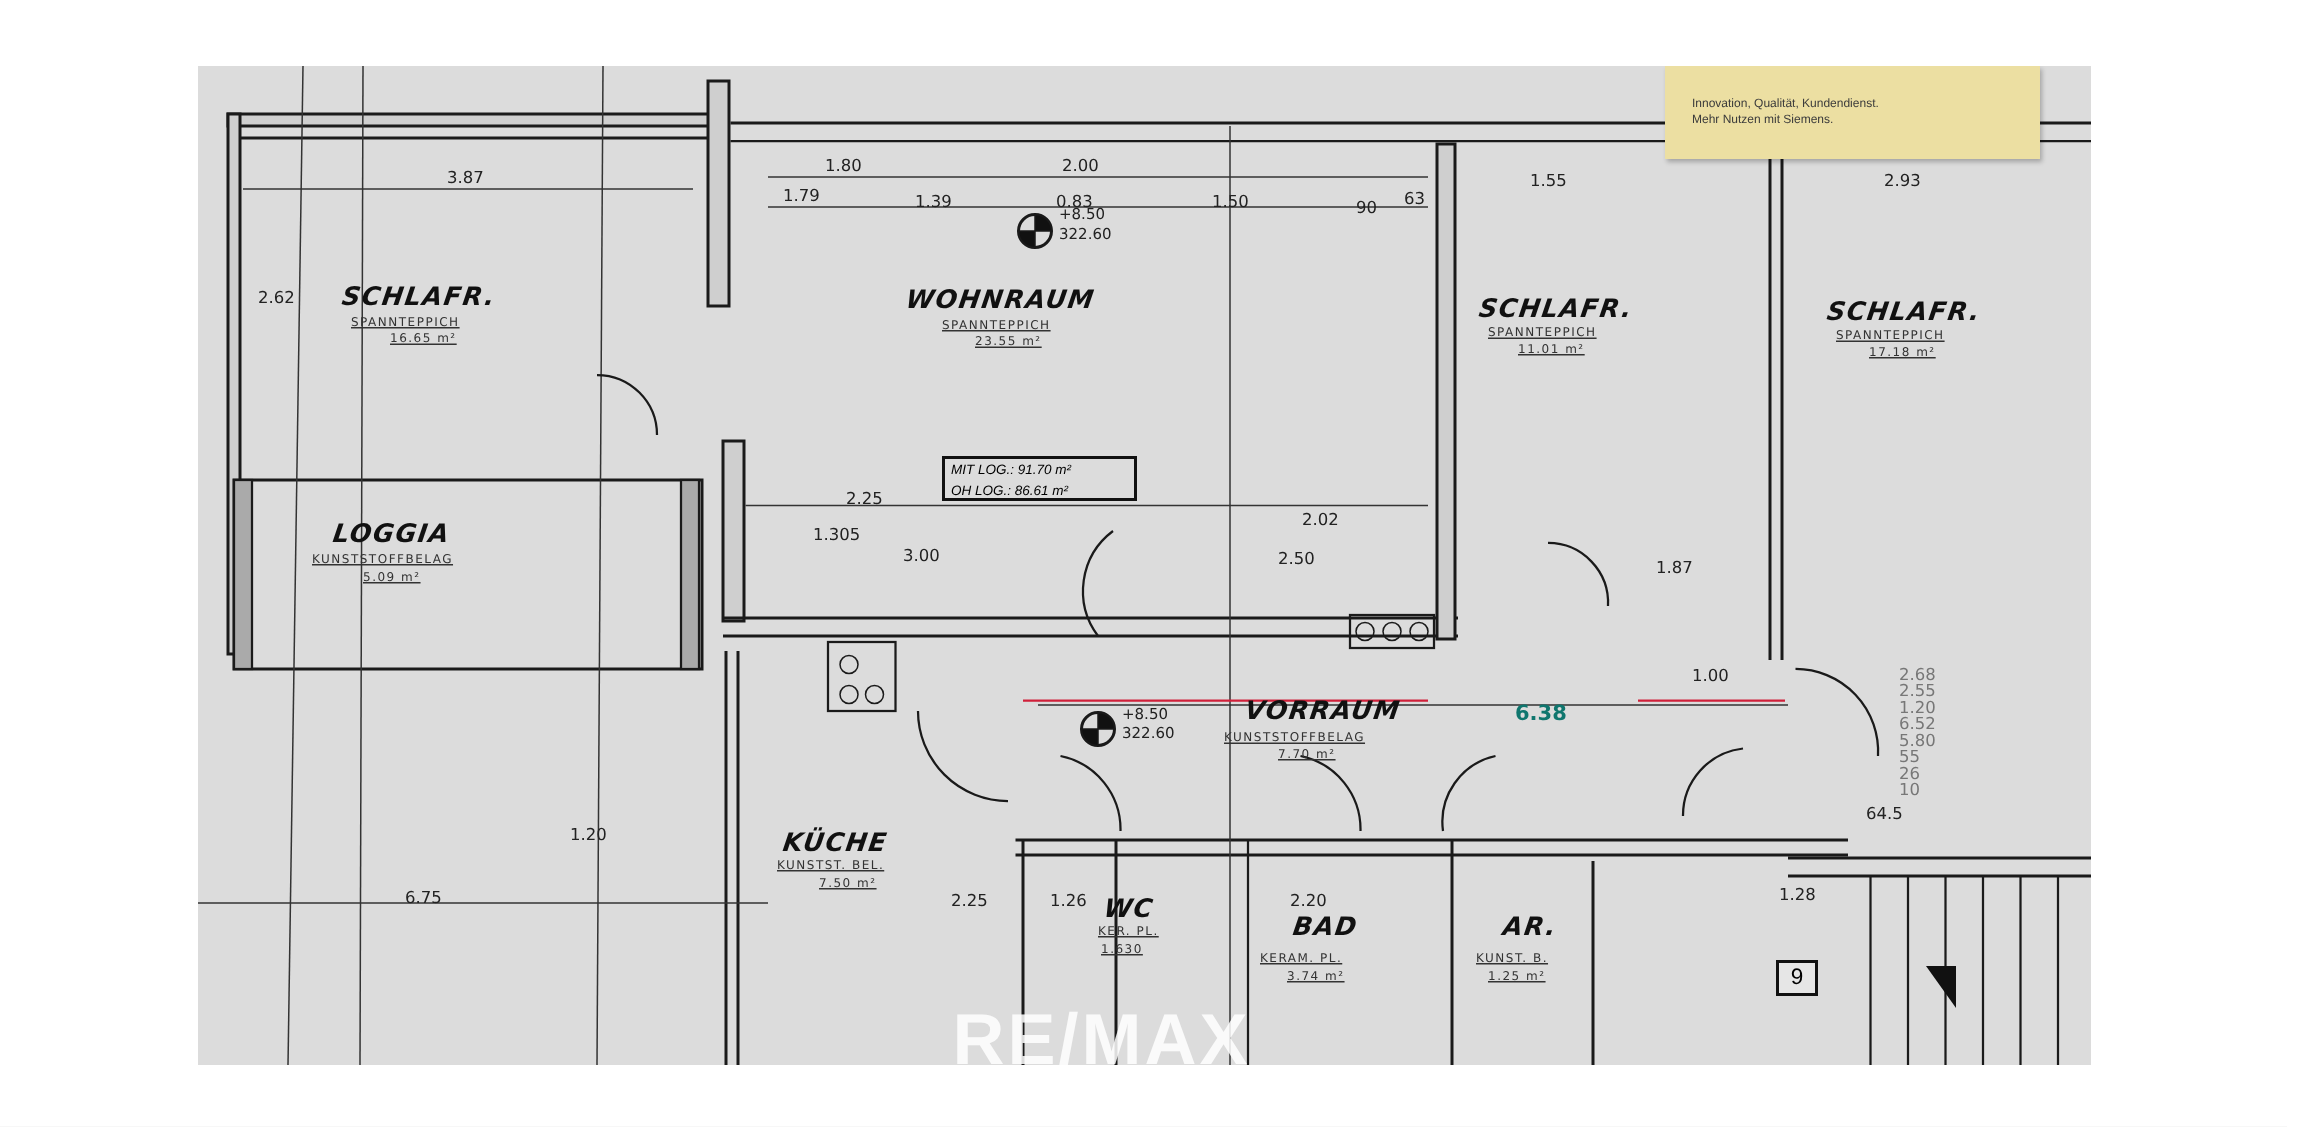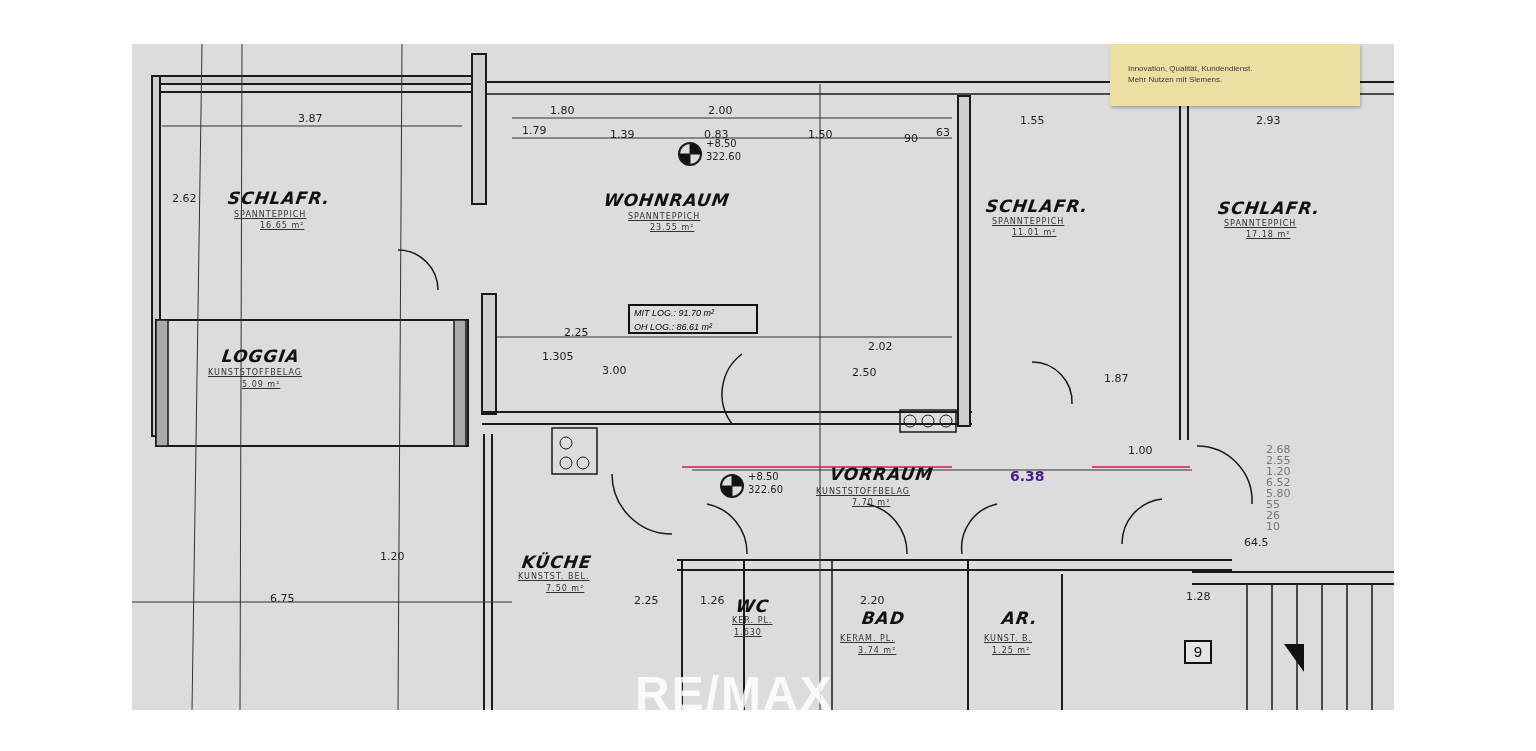--- a/index.html
+++ b/index.html
@@ -3,21 +3,21 @@
 <meta charset="utf-8">
 <style>
   html,body{margin:0;padding:0;background:#ffffff;}
   body{width:1536px;height:751px;position:relative;overflow:hidden;font-family:"Liberation Sans",sans-serif;}
   .plan{position:absolute;left:132px;top:44px;width:1262px;height:666px;background:#dcdcdc;overflow:hidden;}
   .plan svg{position:absolute;left:0;top:0;}
   .lbl{position:absolute;font-family:"DejaVu Sans",sans-serif;color:#111;white-space:nowrap;letter-spacing:1px;}
   .room{font-size:17px;font-style:italic;font-weight:bold;transform:skewX(-8deg);}
   .sub{font-size:8px;color:#333;letter-spacing:1px;text-decoration:underline;}
   .dim{position:absolute;font-family:"DejaVu Sans",sans-serif;font-size:11px;color:#222;white-space:nowrap;}
-  .red{color:#4c1d95;font-size:14px;font-weight:bold;}
+  .red{color:#0f766e;font-size:14px;font-weight:bold;}
   .note{position:absolute;left:978px;top:0;width:250px;height:62px;background:#ecdfa2;box-shadow:1px 2px 3px rgba(0,0,0,.25);}
   .note .l1{position:absolute;left:0;top:-10px;width:100%;text-align:center;font-size:18px;color:#c0401a;}
   .note .l2,.note .l3{position:absolute;left:18px;font-size:8px;color:#3b3b3b;}
   .note .l2{top:20px;} .note .l3{top:31px;}
   .area-box{position:absolute;left:496px;top:216px;width:130px;height:30px;border:2px solid #111;font-size:9px;font-style:italic;line-height:14px;padding-left:4px;box-sizing:border-box;margin-top:44px;}
   .watermark{position:absolute;left:503px;top:622px;font-size:48px;font-weight:bold;color:rgba(255,255,255,.85);letter-spacing:2px;}
   .nine{position:absolute;left:1052px;top:596px;width:24px;height:20px;border:2px solid #111;font-size:15px;text-align:center;line-height:20px;background:#e6e6e6;}
 </style>
 </head>
 <body>

